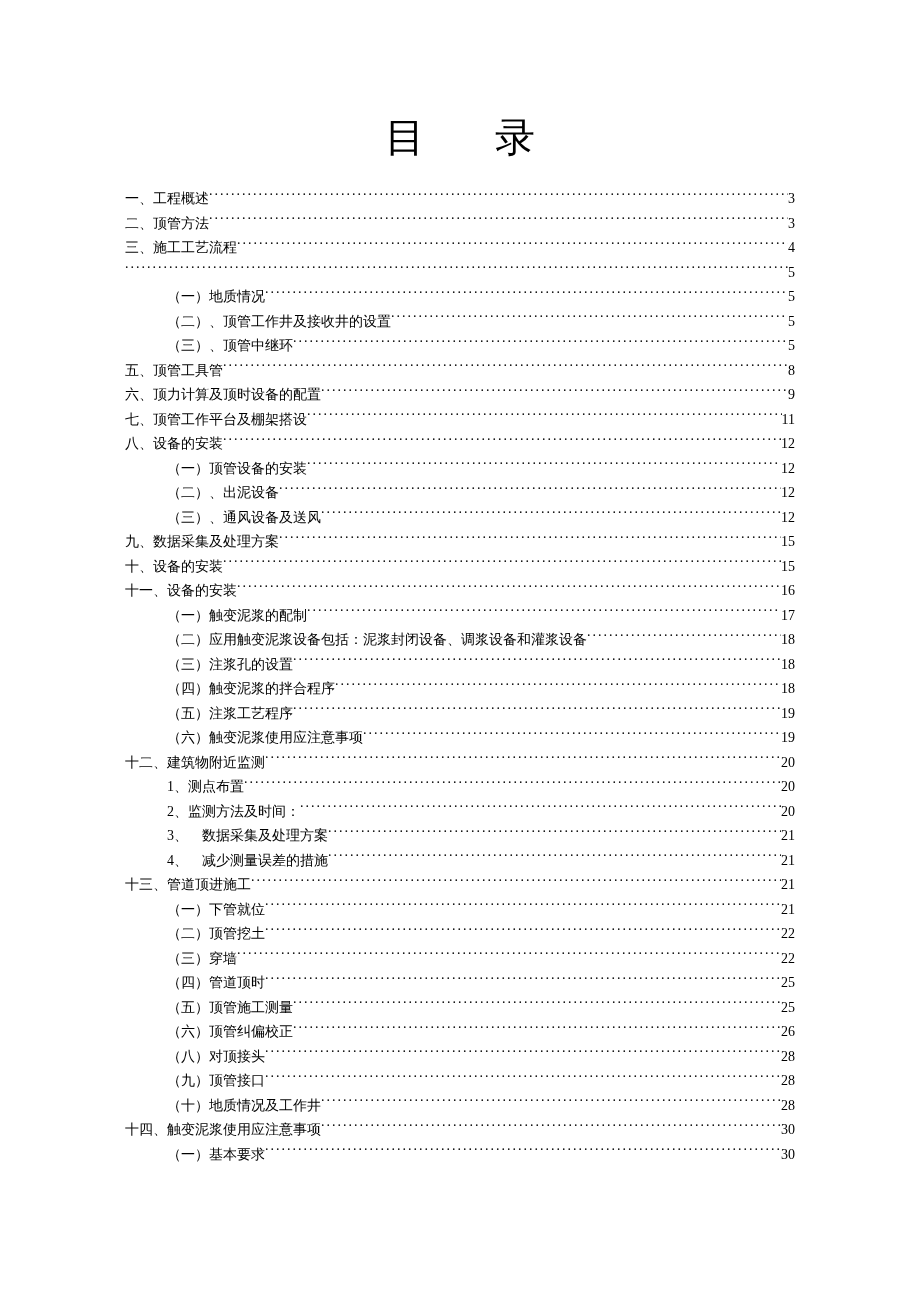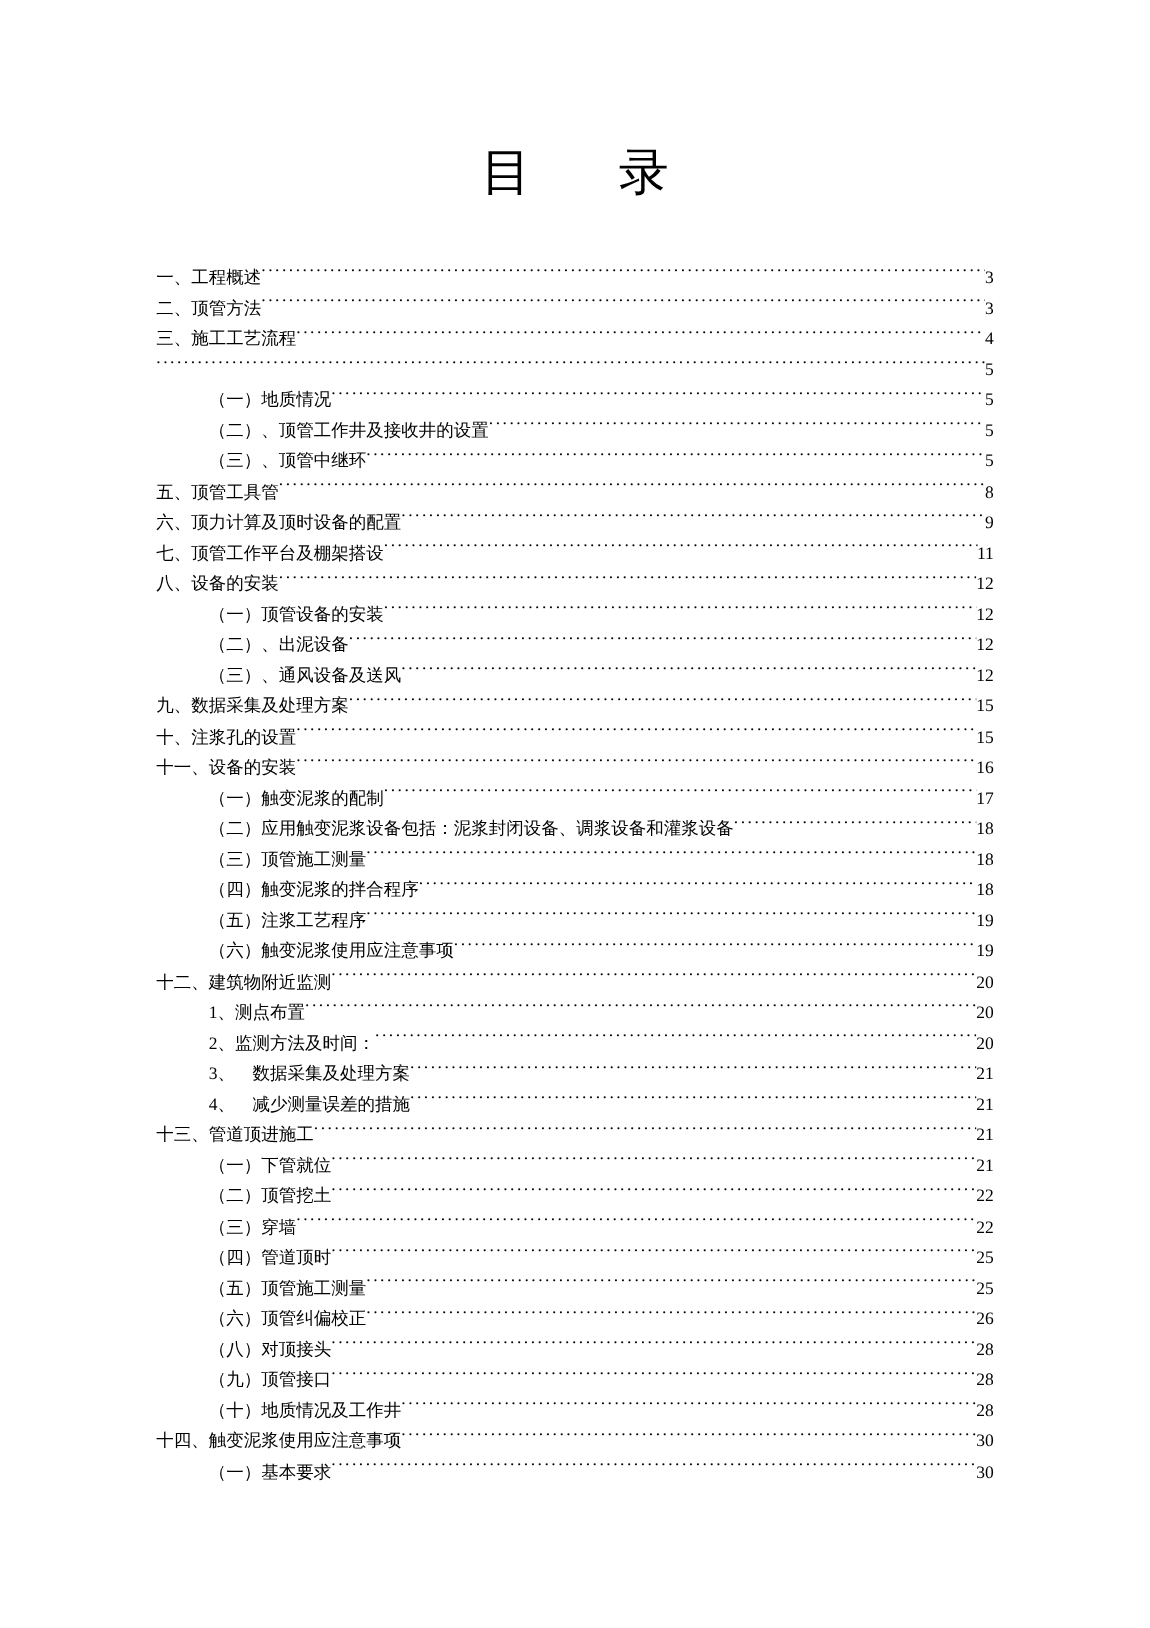--- a/index.html
+++ b/index.html
@@ -12,21 +12,21 @@
       background: #ffffff;
       width: 920px;
       min-height: 1302px;
       padding: 110px 125px 80px 125px;
     }
     .title {
       text-align: center;
       font-size: 40px;
       font-weight: normal;
       letter-spacing: 70px;
-      margin-bottom: 46px;
+      margin-bottom: 22px;
       padding-left: 70px;
     }
     .toc {
       font-size: 14px;
       line-height: 1.75;
     }
     .toc-row {
       display: flex;
       align-items: baseline;
       white-space: nowrap;
@@ -129,41 +129,41 @@
       <span class="toc-label">（三）、通风设备及送风</span>
       <span class="dots"></span>
       <span class="pg">12</span>
     </div>
     <div class="toc-row level-1">
       <span class="toc-label">九、数据采集及处理方案</span>
       <span class="dots"></span>
       <span class="pg">15</span>
     </div>
     <div class="toc-row level-1">
-      <span class="toc-label">十、注浆孔的设置</span>
+      <span class="toc-label">十、设备的安装</span>
       <span class="dots"></span>
       <span class="pg">15</span>
     </div>
     <div class="toc-row level-1">
       <span class="toc-label">十一、设备的安装</span>
       <span class="dots"></span>
       <span class="pg">16</span>
     </div>
     <div class="toc-row level-2">
       <span class="toc-label">（一）触变泥浆的配制</span>
       <span class="dots"></span>
       <span class="pg">17</span>
     </div>
     <div class="toc-row level-2">
       <span class="toc-label">（二）应用触变泥浆设备包括：泥浆封闭设备、调浆设备和灌浆设备</span>
       <span class="dots"></span>
       <span class="pg">18</span>
     </div>
     <div class="toc-row level-2">
-      <span class="toc-label">（三）顶管施工测量</span>
+      <span class="toc-label">（三）注浆孔的设置</span>
       <span class="dots"></span>
       <span class="pg">18</span>
     </div>
     <div class="toc-row level-2">
       <span class="toc-label">（四）触变泥浆的拌合程序</span>
       <span class="dots"></span>
       <span class="pg">18</span>
     </div>
     <div class="toc-row level-2">
       <span class="toc-label">（五）注浆工艺程序</span>

